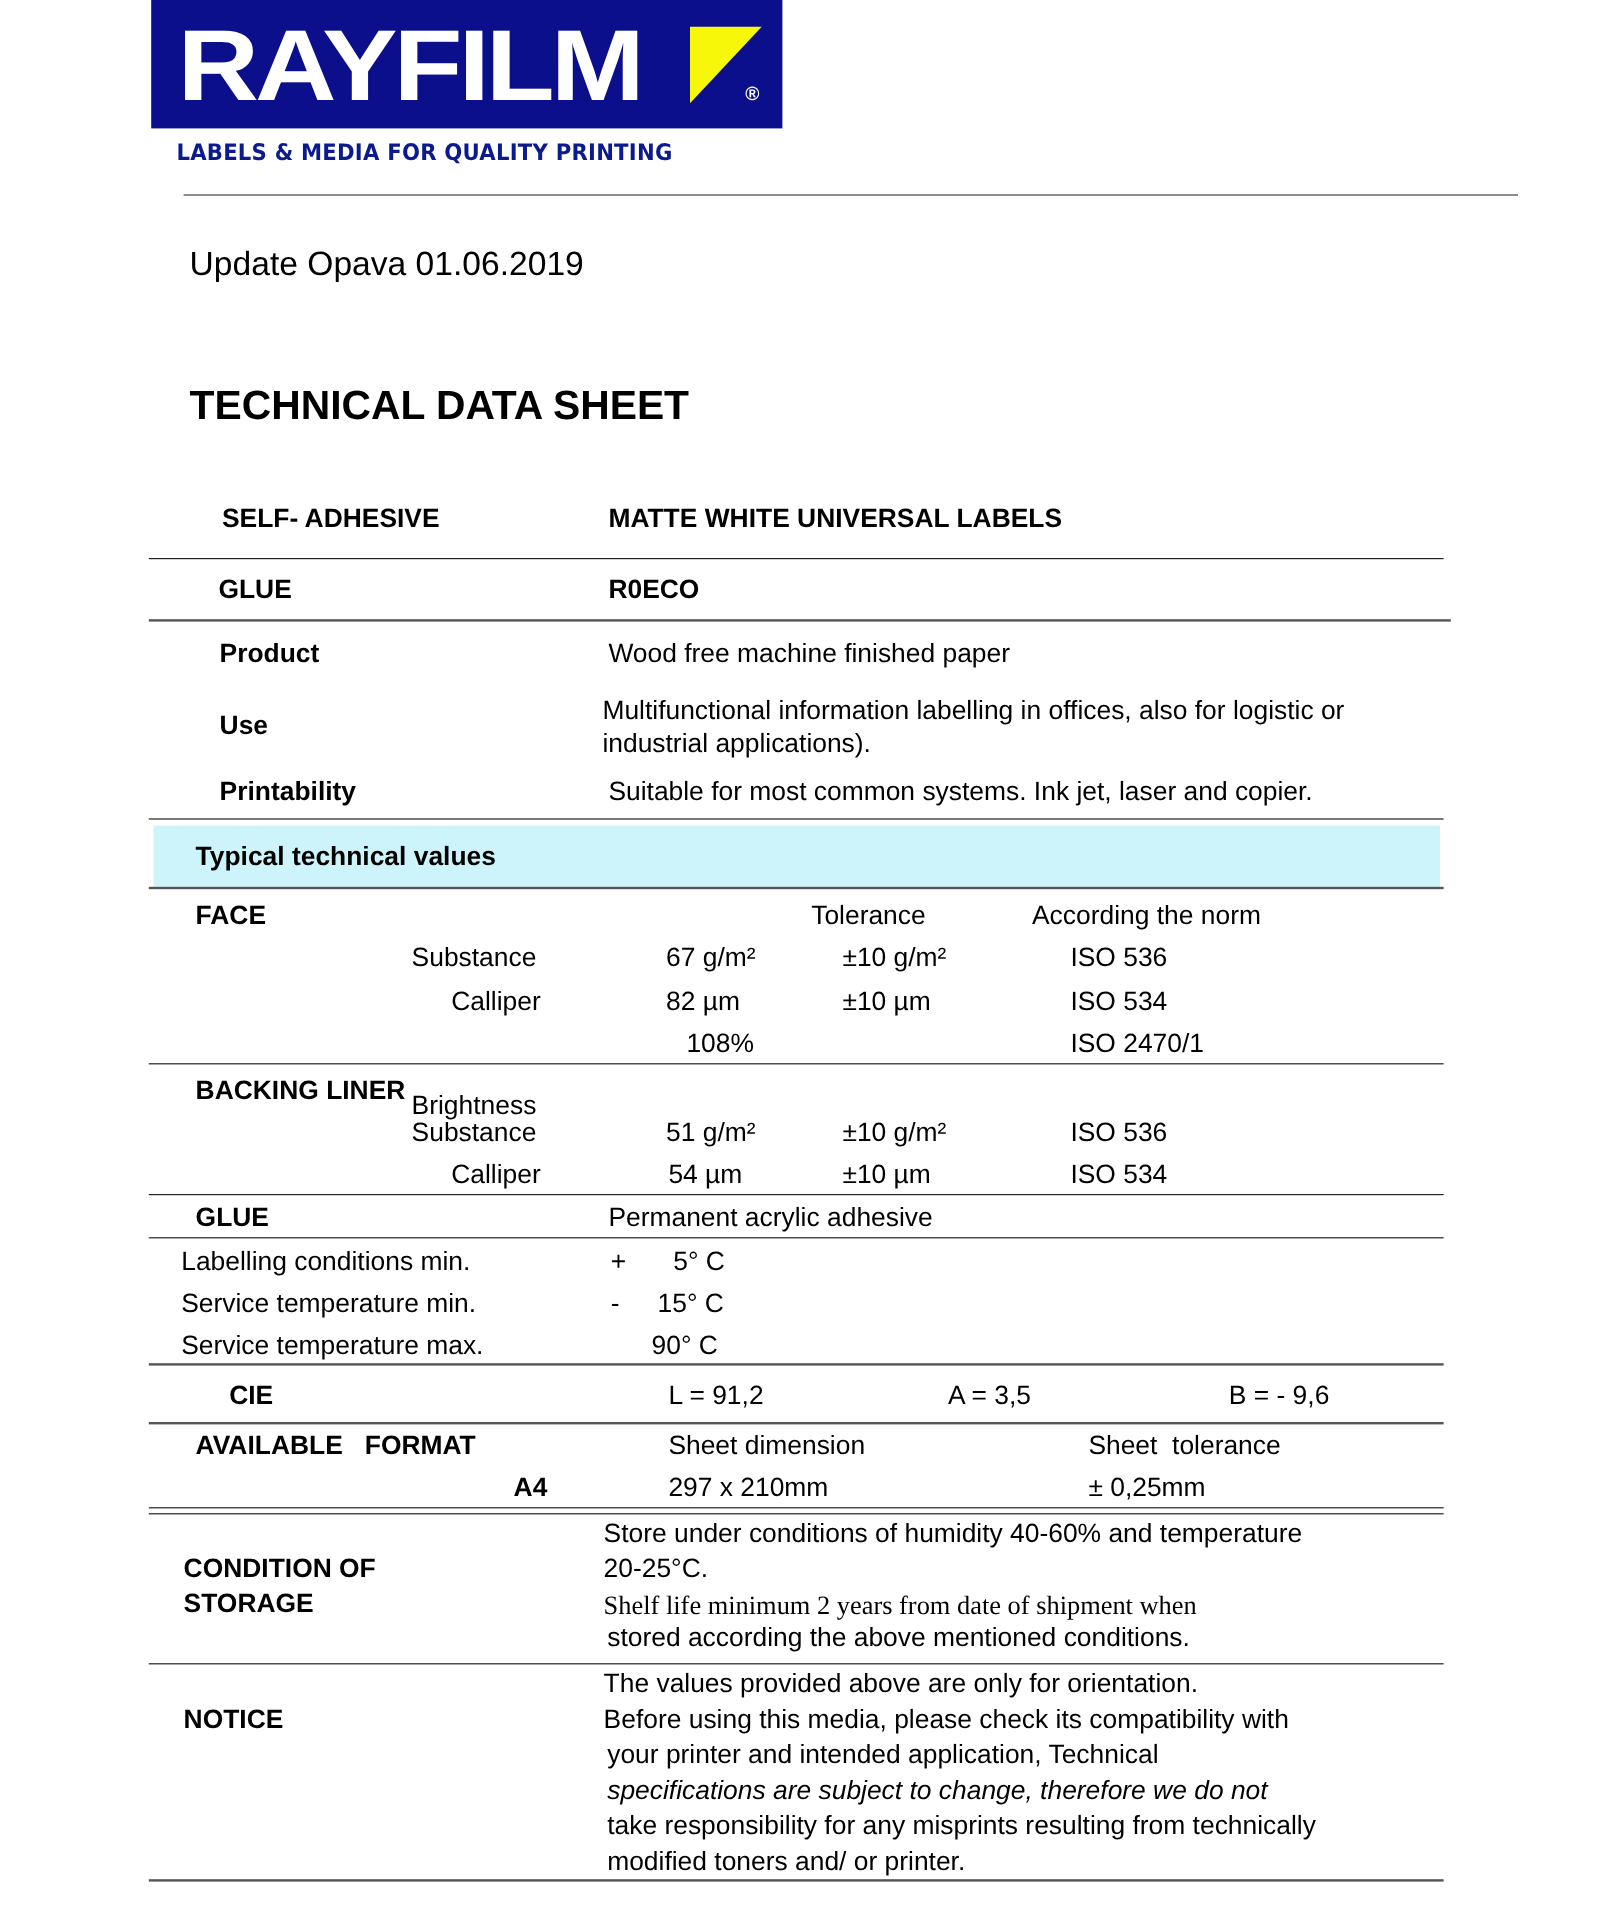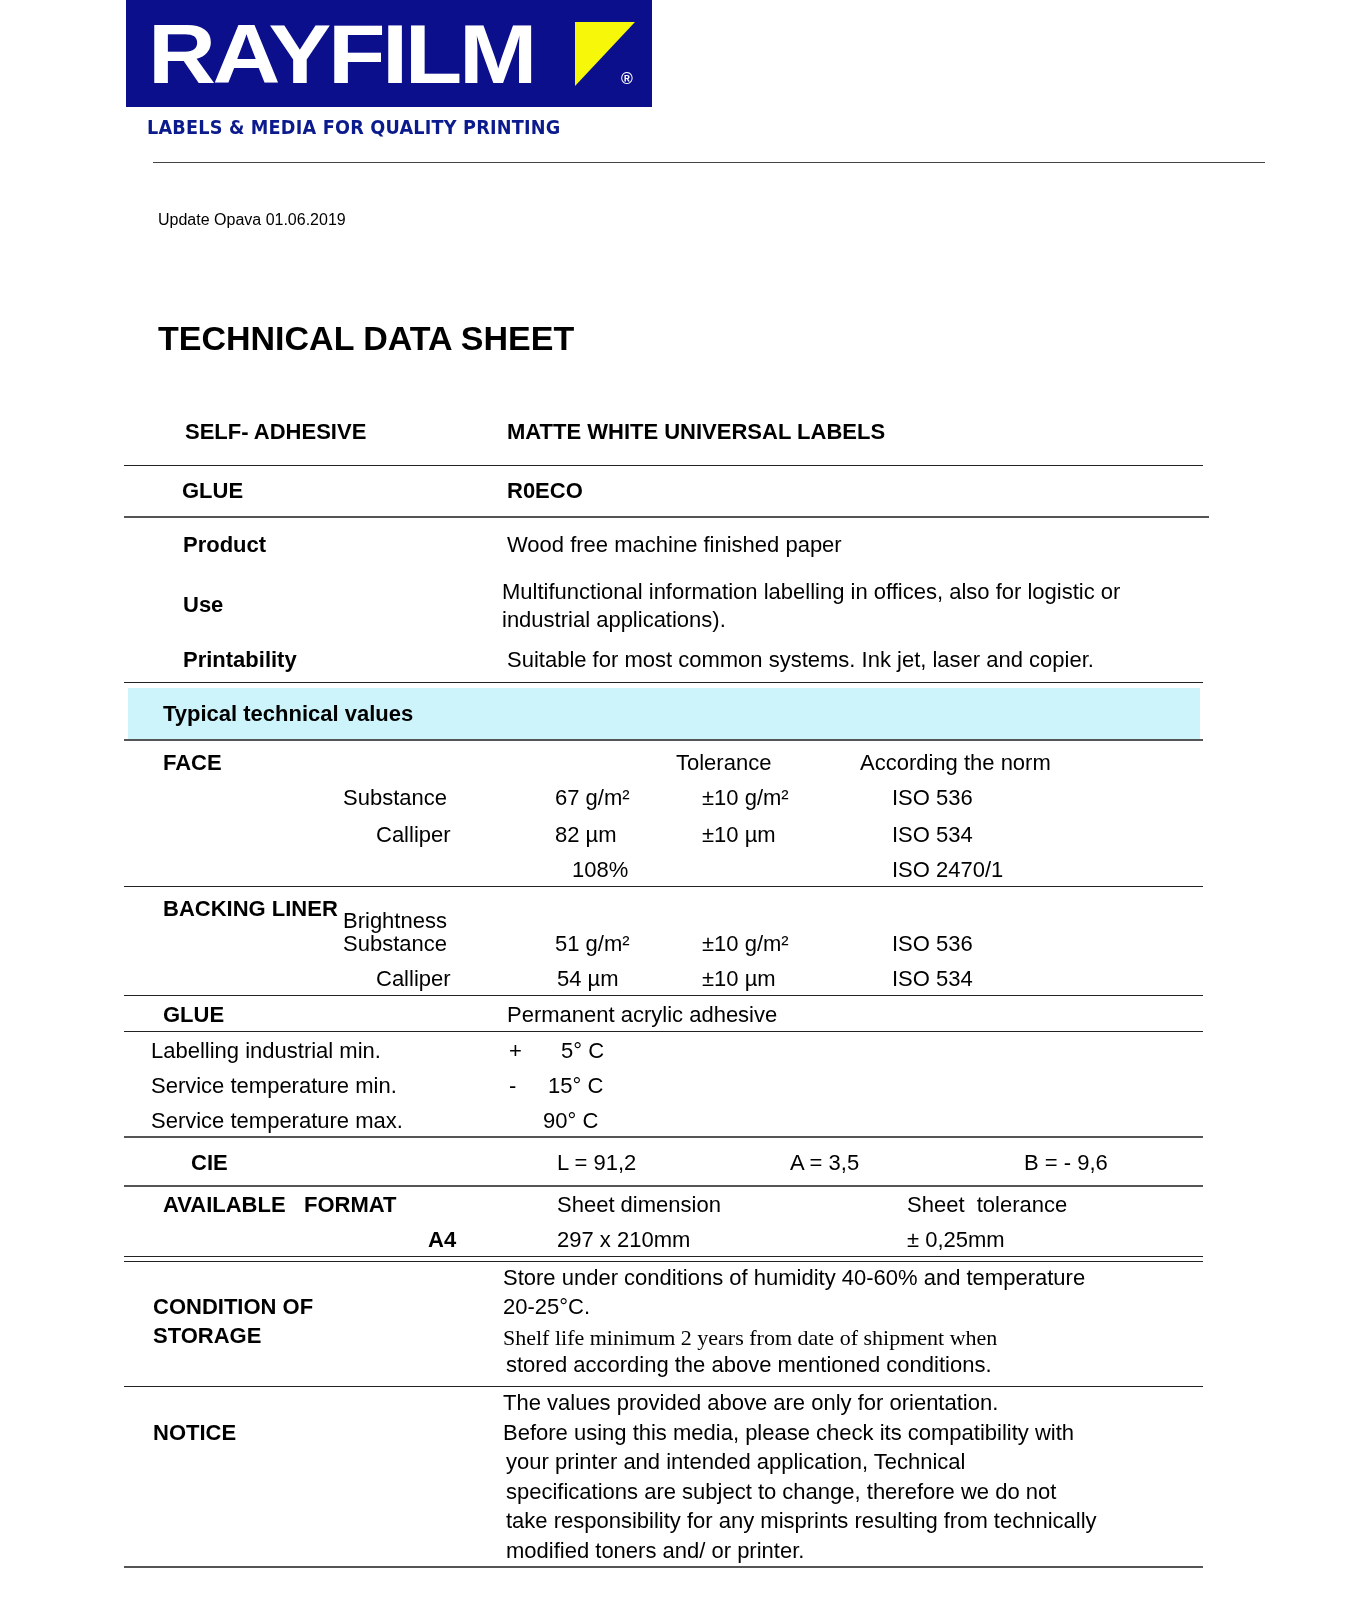--- a/index.html
+++ b/index.html
@@ -1,21 +1,21 @@
 <!DOCTYPE html>
 <html><head>
 <meta charset="utf-8">
 <style>
   html, body { margin: 0; padding: 0; background: #ffffff; }
   body { width: 1351px; height: 1600px; position: relative; overflow: hidden;
          font-family: "Liberation Sans", "DejaVu Sans", sans-serif; color: #000; }
   .abs { position: absolute; white-space: nowrap; }
   .b { font-weight: bold; }
   .f22 { font-size: 22px; line-height: 26px; }
-  .f24 { font-size: 16px; line-height: 28px; }
+  .f24 { font-size: 28px; line-height: 28px; }
   .hr { position: absolute; height: 0; border-top: 1.5px solid #222; }
   .hr.grey { border-top: 2px solid #555; }
 
   
   .logo-box { position: absolute; left: 126px; top: 0; width: 526px; height: 107px; background: #0b0f8c; }
   .logo-text { position: absolute; left: 22px; top: 12px; font-size: 84px; line-height: 84px; font-weight: bold;
                color: #ffffff; letter-spacing: -3px; font-family: "Liberation Sans", sans-serif; transform: scaleX(1.12); transform-origin: left top; }
   .logo-tri2 { position: absolute; left: 449px; top: 22px; width: 60px; height: 64px; }
   .logo-reg { position: absolute; left: 495px; top: 70px; font-size: 16px; color: #fff; font-weight: bold; }
   .tagline { position: absolute; left: 147px; top: 116px; font-size: 19px; font-weight: 900; color: #0b1a8c;
@@ -93,21 +93,21 @@
 <div class="abs f22" style="left:376px; top:966px;">Calliper</div>
 <div class="abs f22" style="left:557px; top:966px;">54 µm</div>
 <div class="abs f22" style="left:702px; top:966px;">±10 µm</div>
 <div class="abs f22" style="left:892px; top:966px;">ISO 534</div>
 <div class="hr" style="left:124px; top:995px; width:1079px;"></div>
 
 <div class="abs b f22" style="left:163px; top:1002px;">GLUE</div>
 <div class="abs f22" style="left:507px; top:1002px;">Permanent acrylic adhesive</div>
 <div class="hr" style="left:124px; top:1031px; width:1079px;"></div>
 
-<div class="abs f22" style="left:151px; top:1038px;">Labelling industrial min.</div>
+<div class="abs f22" style="left:151px; top:1038px;">Labelling conditions min.</div>
 <div class="abs f22" style="left:509px; top:1038px;">+</div>
 <div class="abs f22" style="left:561px; top:1038px;">5° C</div>
 
 <div class="abs f22" style="left:151px; top:1073px;">Service temperature min.</div>
 <div class="abs f22" style="left:509px; top:1073px;">-</div>
 <div class="abs f22" style="left:548px; top:1073px;">15° C</div>
 
 <div class="abs f22" style="left:151px; top:1108px;">Service temperature max.</div>
 <div class="abs f22" style="left:543px; top:1108px;">90° C</div>
 <div class="hr grey" style="left:124px; top:1136px; width:1079px;"></div>
@@ -132,16 +132,16 @@
 <div class="abs f22" style="left:503px; top:1265px;">Store under conditions of humidity 40-60% and temperature</div>
 <div class="abs f22" style="left:503px; top:1294px;">20-25°C.</div>
 <div class="abs f22" style="left:503px; top:1325px;font-family:Liberation Serif, serif;">Shelf life minimum 2 years from date of shipment when</div>
 <div class="abs f22" style="left:506px; top:1352px;">stored according the above mentioned conditions.</div>
 <div class="hr" style="left:124px; top:1386px; width:1079px;"></div>
 
 <div class="abs b f22" style="left:153px; top:1420px;">NOTICE</div>
 <div class="abs f22" style="left:503px; top:1390px;">The values provided above are only for orientation.</div>
 <div class="abs f22" style="left:503px; top:1420px;text-align:right;">Before using this media, please check its compatibility with</div>
 <div class="abs f22" style="left:506px; top:1449px;">your printer and intended application, Technical</div>
-<div class="abs f22" style="left:506px; top:1479px;">specifications are subject to change, therefore we do not</div>
+<div class="abs f22" style="left:506px; top:1479px;font-style:italic;">specifications are subject to change, therefore we do not</div>
 <div class="abs f22" style="left:506px; top:1508px;">take responsibility for any misprints resulting from technically</div>
 <div class="abs f22" style="left:506px; top:1538px;">modified toners and/ or printer.</div>
 <div class="hr grey" style="left:124px; top:1566px; width:1079px;"></div>
 
 </body></html>

